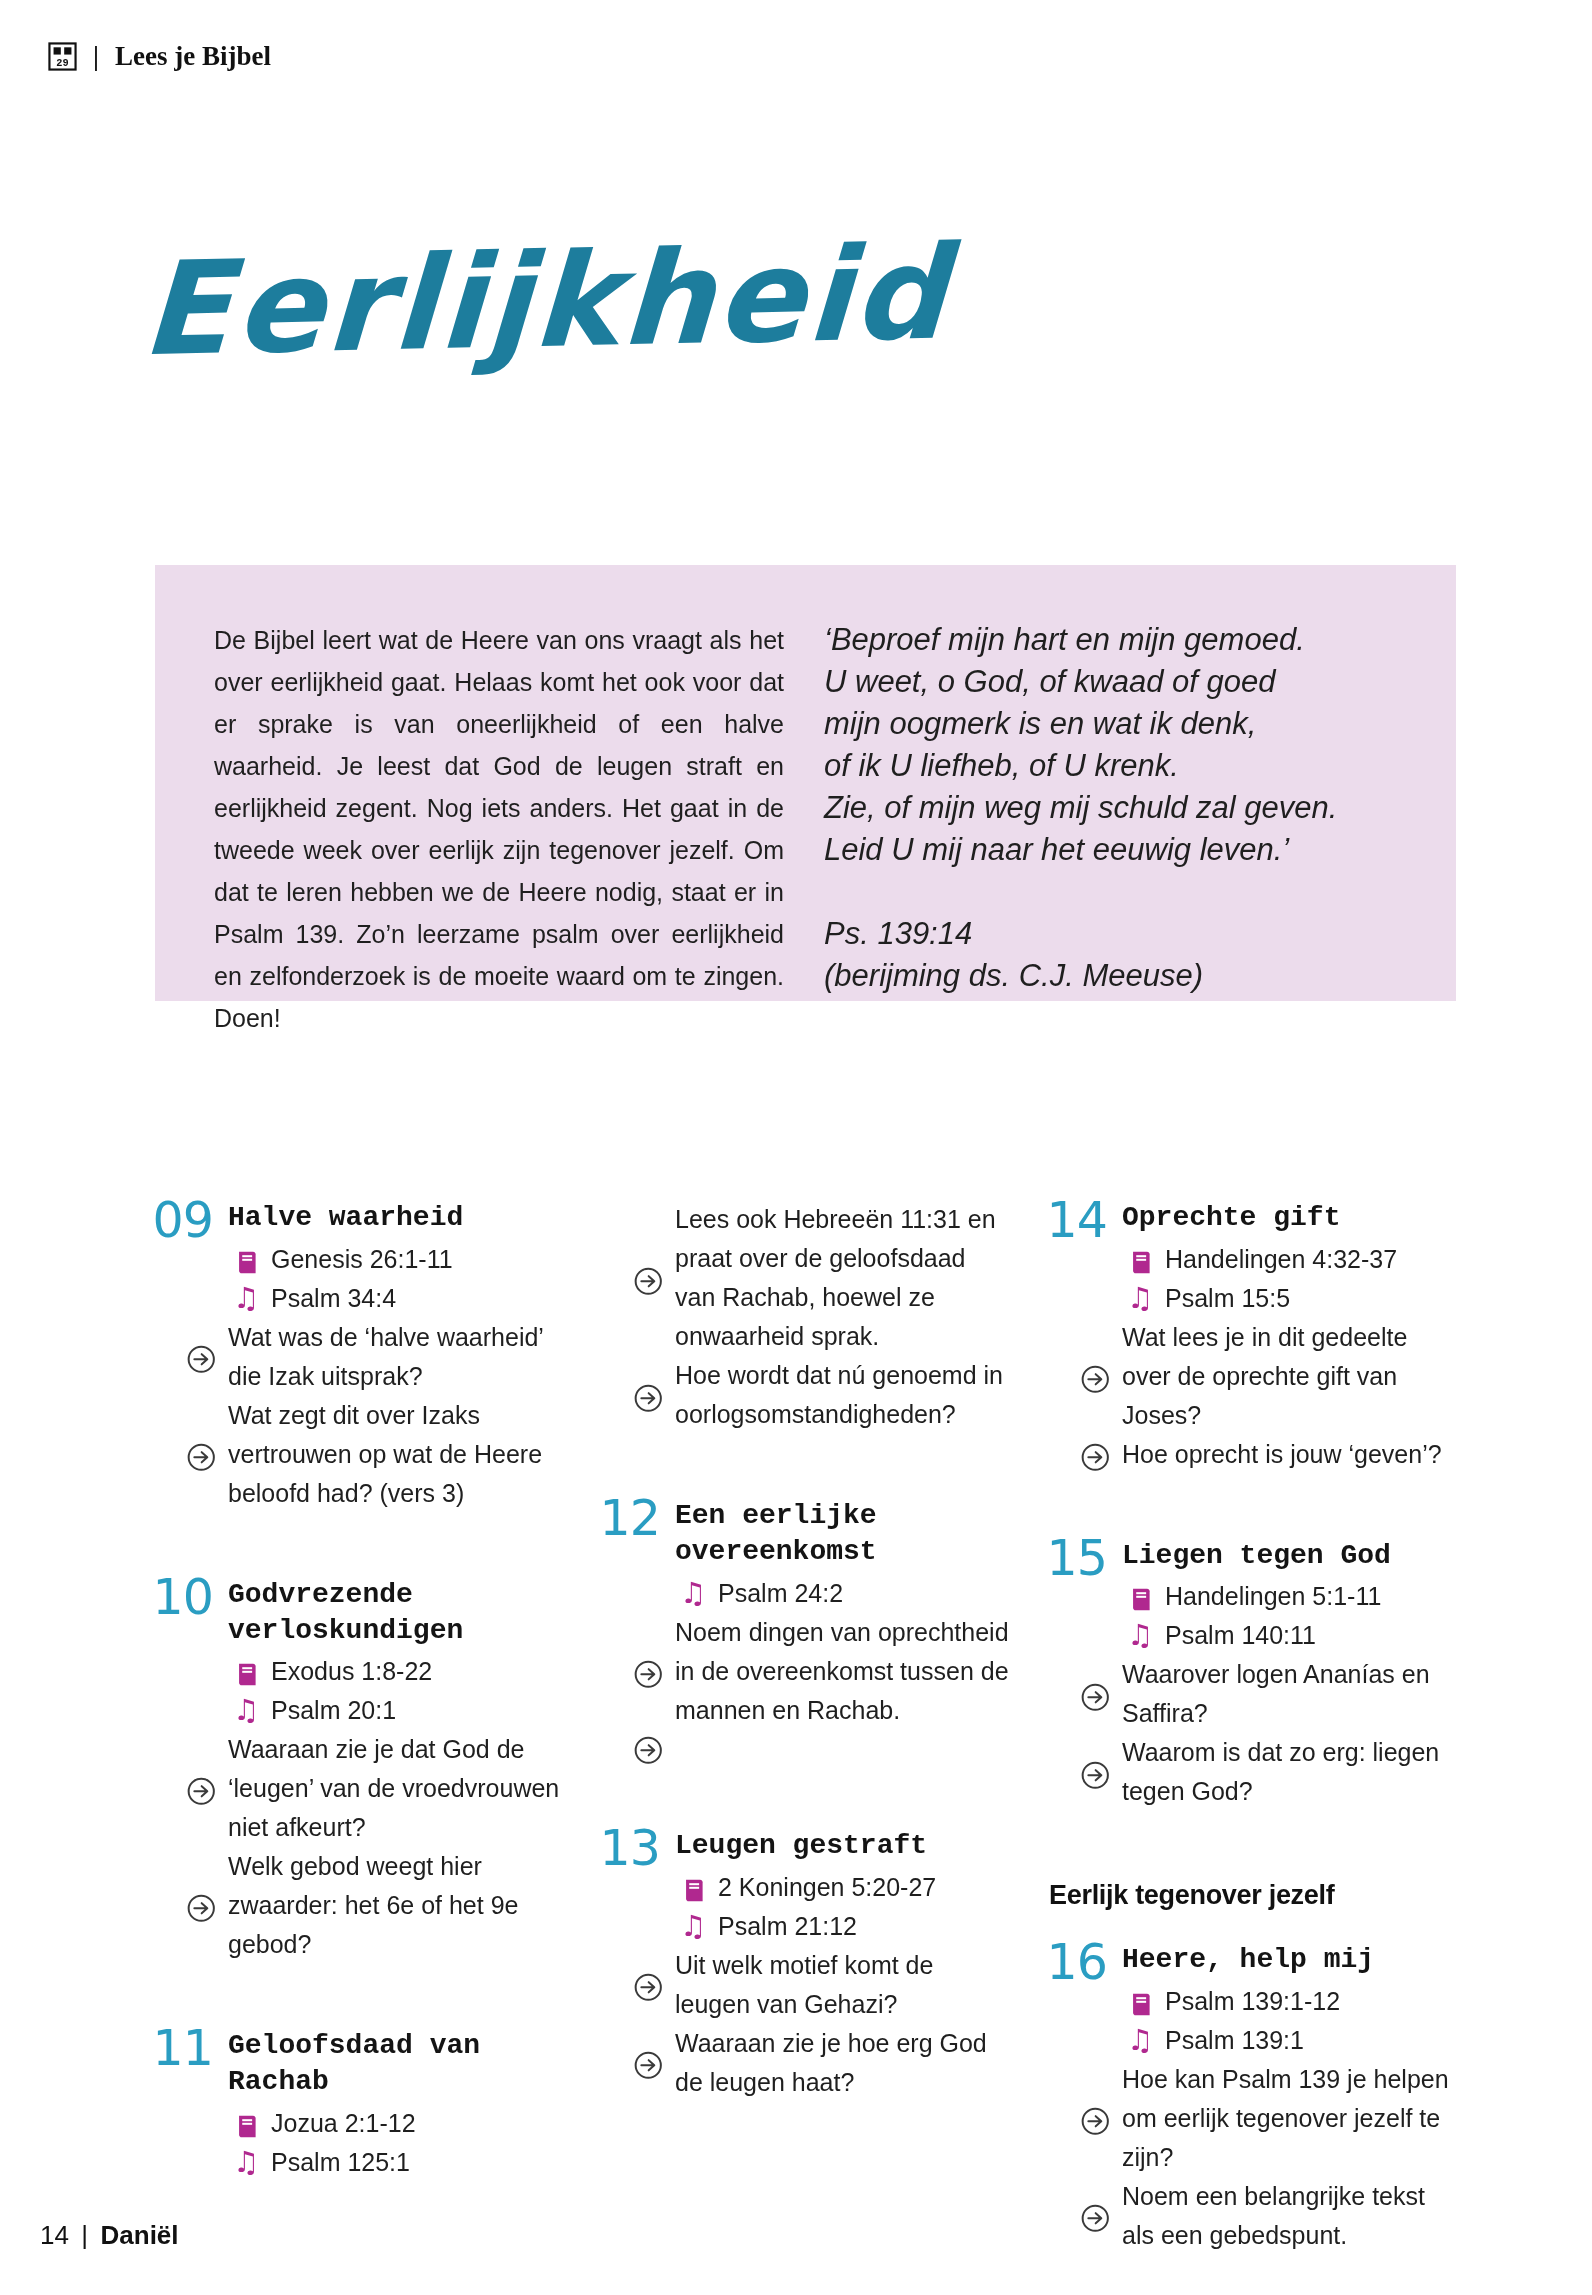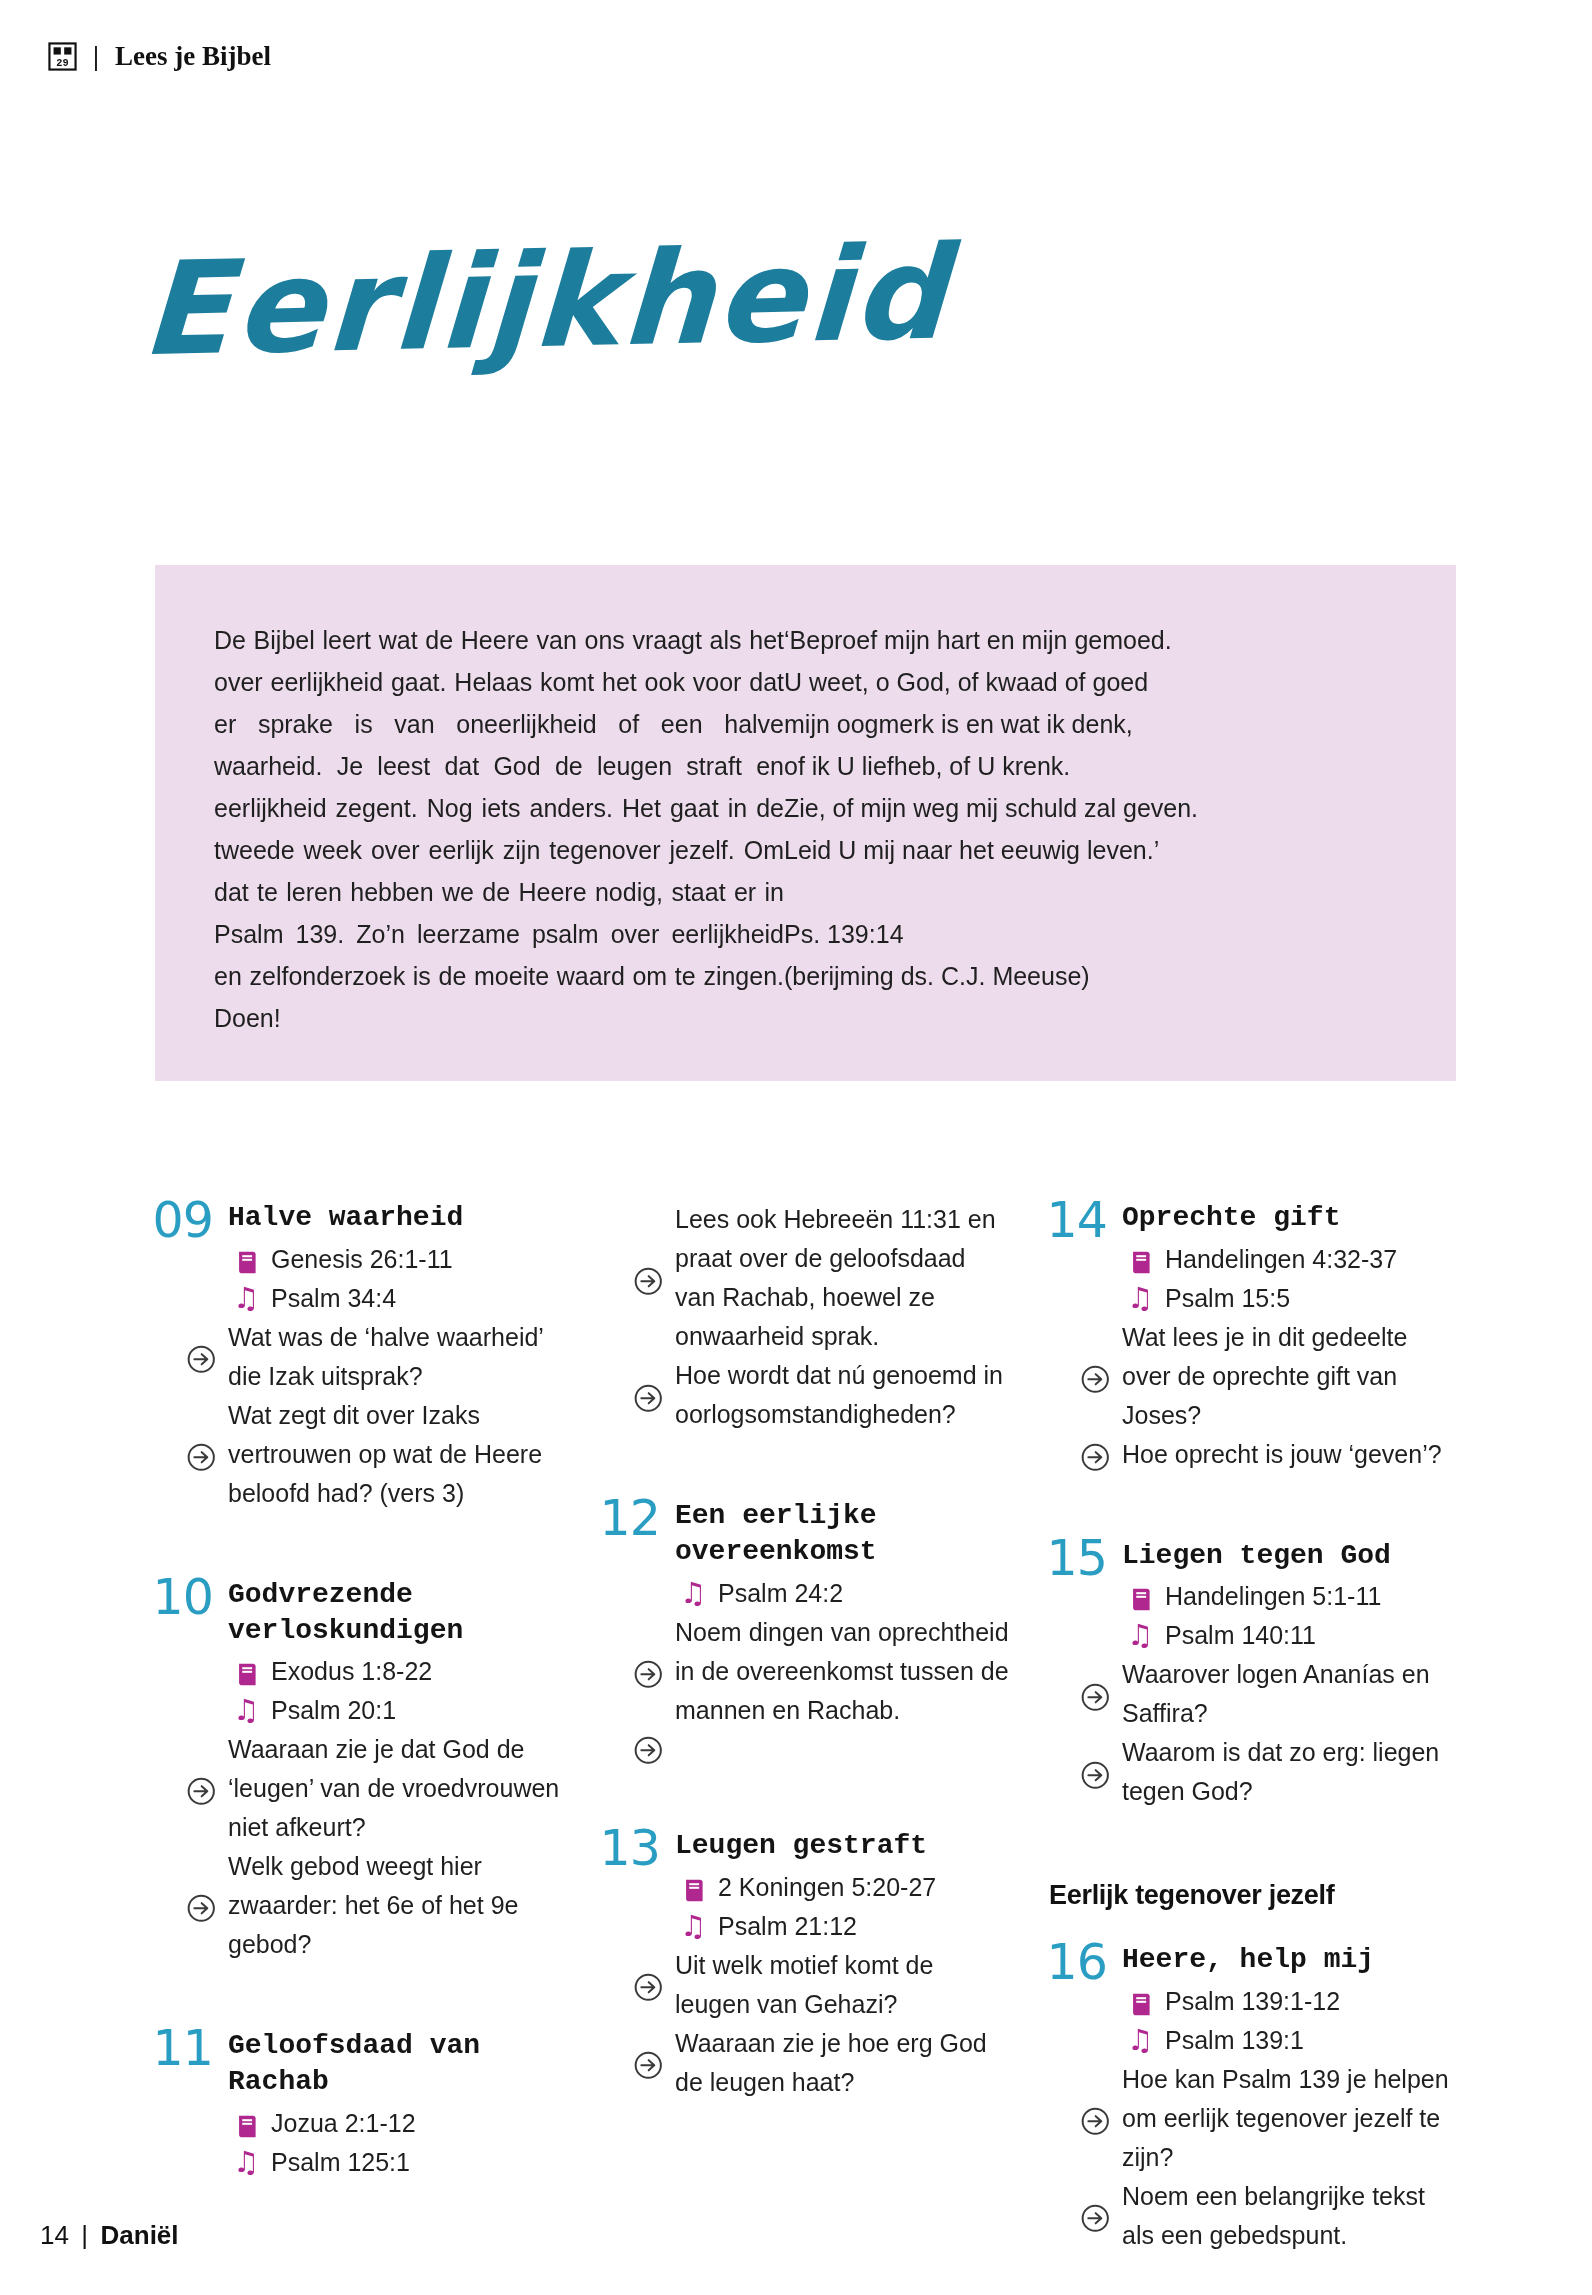--- a/index.html
+++ b/index.html
@@ -10,24 +10,24 @@
   .mag-header .logo svg{display:block;}
 
   .brush-title{position:absolute;left:145px;top:226px;margin:0;
     font-family:"DejaVu Sans",sans-serif;font-weight:700;font-style:italic;
     font-size:129px;line-height:1.3;color:#1d7d9d;letter-spacing:2.6px;
     transform:skewX(-7deg) rotate(-1.2deg);transform-origin:left bottom;}
 
   .byline{position:absolute;left:156px;top:461px;font-family:"Liberation Mono",monospace;
     font-weight:700;font-size:24px;letter-spacing:1.4px;color:#111;white-space:nowrap;}
 
-  .intro{position:absolute;left:155px;top:565px;width:1301px;height:516px;background:#ecdcec;
+  .intro{position:absolute;left:155px;top:565px;width:1301px;height:436px;background:#ecdcec;
     box-sizing:border-box;padding:54px 48px 0 59px;display:flex;}
   .intro-left{width:570px;margin:0;text-align:justify;font-size:25px;line-height:42px;}
-  .intro-right{width:535px;font-size:25px;line-height:42px;}
+  .intro-right{margin-left:40px;width:535px;font-size:31px;line-height:42px;font-style:italic;}
   .intro-right .ref{margin-top:42px;}
 
   .columns{position:absolute;left:155px;top:1200px;width:1305px;display:flex;gap:38px;}
   .col{flex:0 0 409px;width:409px;}
   .block{margin-top:64px;}
   .col > :first-child{margin-top:0;}
 
   .lesson-head{position:relative;padding-left:73px;margin-bottom:3.5px;}
   .num{position:absolute;left:-2.6px;top:-7.8px;font-size:49px;font-family:"DejaVu Sans",sans-serif;
     font-weight:400;color:#2a9dc2;letter-spacing:-0.9px;}

